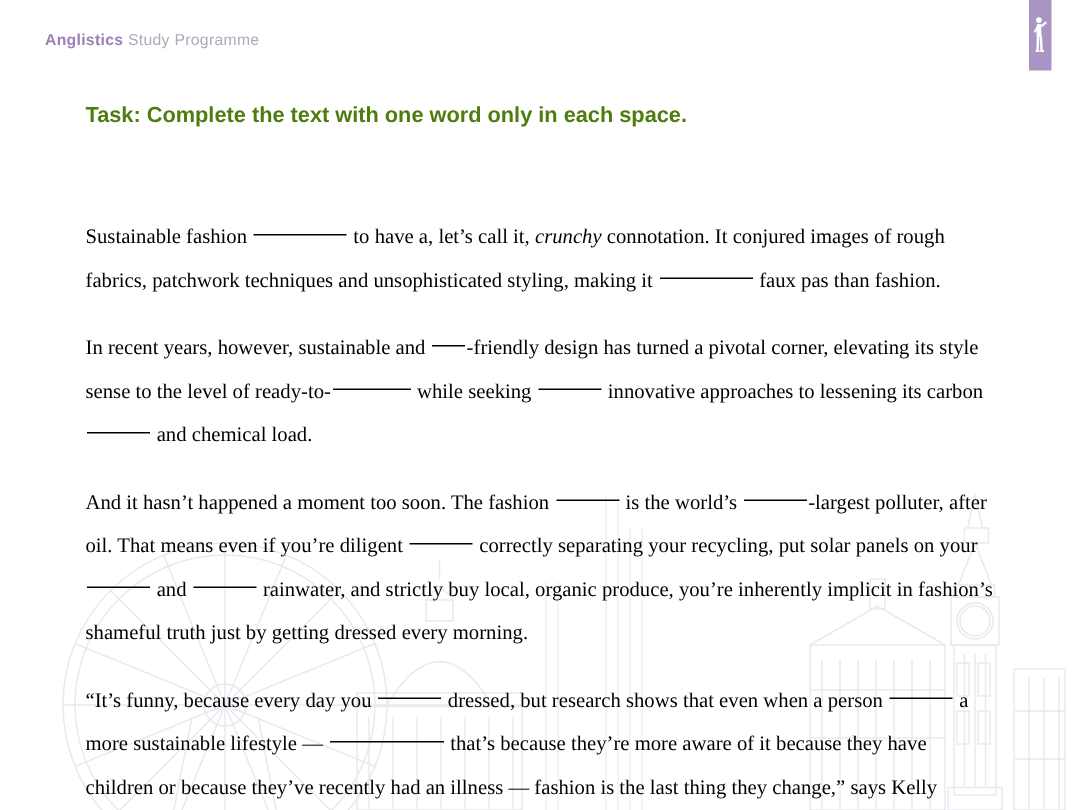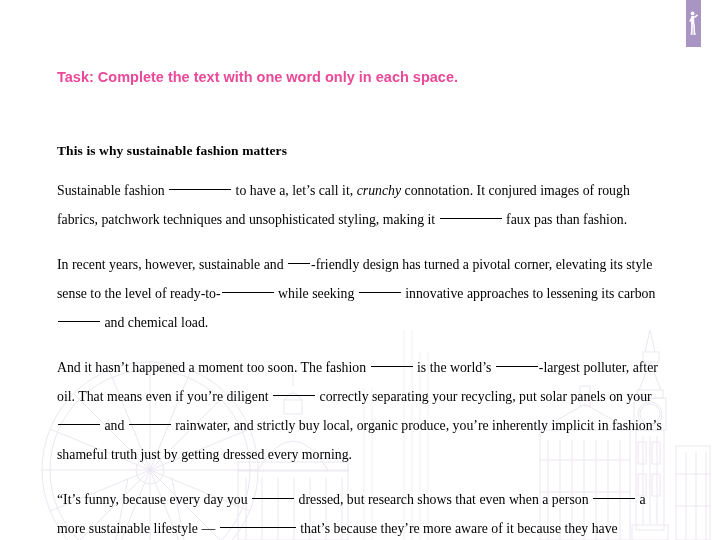--- a/index.html
+++ b/index.html
@@ -73,21 +73,21 @@
 
   
   #task-line {
     position: absolute;
     left: 57px;
     top: 69px;
     z-index: 2;
     font-family: "Liberation Sans", sans-serif;
     font-size: 14.5px;
     font-weight: bold;
-    color: #ec4899;
+    color: #4d7c0f;
     white-space: nowrap;
   }
 
   
   #content {
     position: absolute;
     left: 57px;
     top: 143px;
     width: 606px;
     z-index: 2;
@@ -217,20 +217,23 @@
       <line x1="412" y1="330" x2="412" y2="540"></line>
       <line x1="420" y1="352" x2="420" y2="540"></line>
       <line x1="428" y1="352" x2="428" y2="540"></line>
       <line x1="364" y1="388" x2="364" y2="540"></line>
       <line x1="372" y1="388" x2="372" y2="540"></line>
     </g>
   </g>
 </svg>
 
 <div id="header">
+  <div id="brand">
+    <span class="brand-strong">Anglistics</span><span>&nbsp;</span><span class="brand-light">Study Programme</span>
+  </div>
 
   <div id="logo-band">
     <svg id="logo-figure" viewBox="0 0 15 47" xmlns="http://www.w3.org/2000/svg">
       <g fill="#ffffff">
 
         <circle cx="6.6" cy="13.4" r="1.9"></circle>
 
         <path d="M 5.3 16.0 L 8.0 16.0 L 8.4 24.5 L 5.0 24.5 Z"></path>
 
         <path d="M 7.8 16.8 L 11.2 14.2 L 12.0 15.4 L 8.6 18.2 Z"></path>
@@ -244,20 +247,19 @@
         <rect x="4.4" y="33.4" width="2.6" height="1.3"></rect>
         <rect x="7.4" y="33.4" width="2.6" height="1.3"></rect>
       </g>
     </svg>
   </div>
 </div>
 
 <div id="task-line">Task: Complete the text with one word only in each space.</div>
 
 <div id="content">
-  <div id="article-title">This is why sustainable fashion matters</div>
   <div id="paragraphs">
       <div class="para"><span>Sustainable fashion </span><span class="blank b-lg">&nbsp;</span><span> to have a, let’s call it, </span><span class="it">crunchy</span><span> connotation. It conjured images of rough fabrics, patchwork techniques and unsophisticated styling, making it </span><span class="blank b-lg">&nbsp;</span><span> faux pas than fashion.</span></div>
       <div class="para"><span>In recent years, however, sustainable and </span><span class="blank b-xs">&nbsp;</span><span>-friendly design has turned a pivotal corner, elevating its style sense to the level of ready-to-</span><span class="blank b-md">&nbsp;</span><span> while seeking </span><span class="blank b-sm">&nbsp;</span><span> innovative approaches to lessening its carbon </span><span class="blank b-sm">&nbsp;</span><span> and chemical load.</span></div>
       <div class="para"><span>And it hasn’t happened a moment too soon. The fashion </span><span class="blank b-sm">&nbsp;</span><span> is the world’s </span><span class="blank b-sm">&nbsp;</span><span>-largest polluter, after oil. That means even if you’re diligent </span><span class="blank b-sm">&nbsp;</span><span> correctly separating your recycling, put solar panels on your </span><span class="blank b-sm">&nbsp;</span><span> and </span><span class="blank b-sm">&nbsp;</span><span> rainwater, and strictly buy local, organic produce, you’re inherently implicit in fashion’s shameful truth just by getting dressed every morning.</span></div>
       <div class="para"><span>“It’s funny, because every day you </span><span class="blank b-sm">&nbsp;</span><span> dressed, but research shows that even when a person </span><span class="blank b-sm">&nbsp;</span><span> a more sustainable lifestyle — </span><span class="blank b-xl">&nbsp;</span><span> that’s because they’re more aware of it because they have children or because they’ve recently had an illness — fashion is the last thing they change,” says Kelly Drennan, founding executive director of Fashion Takes</span></div>
     </div>
 </div>
 
 </body></html>

